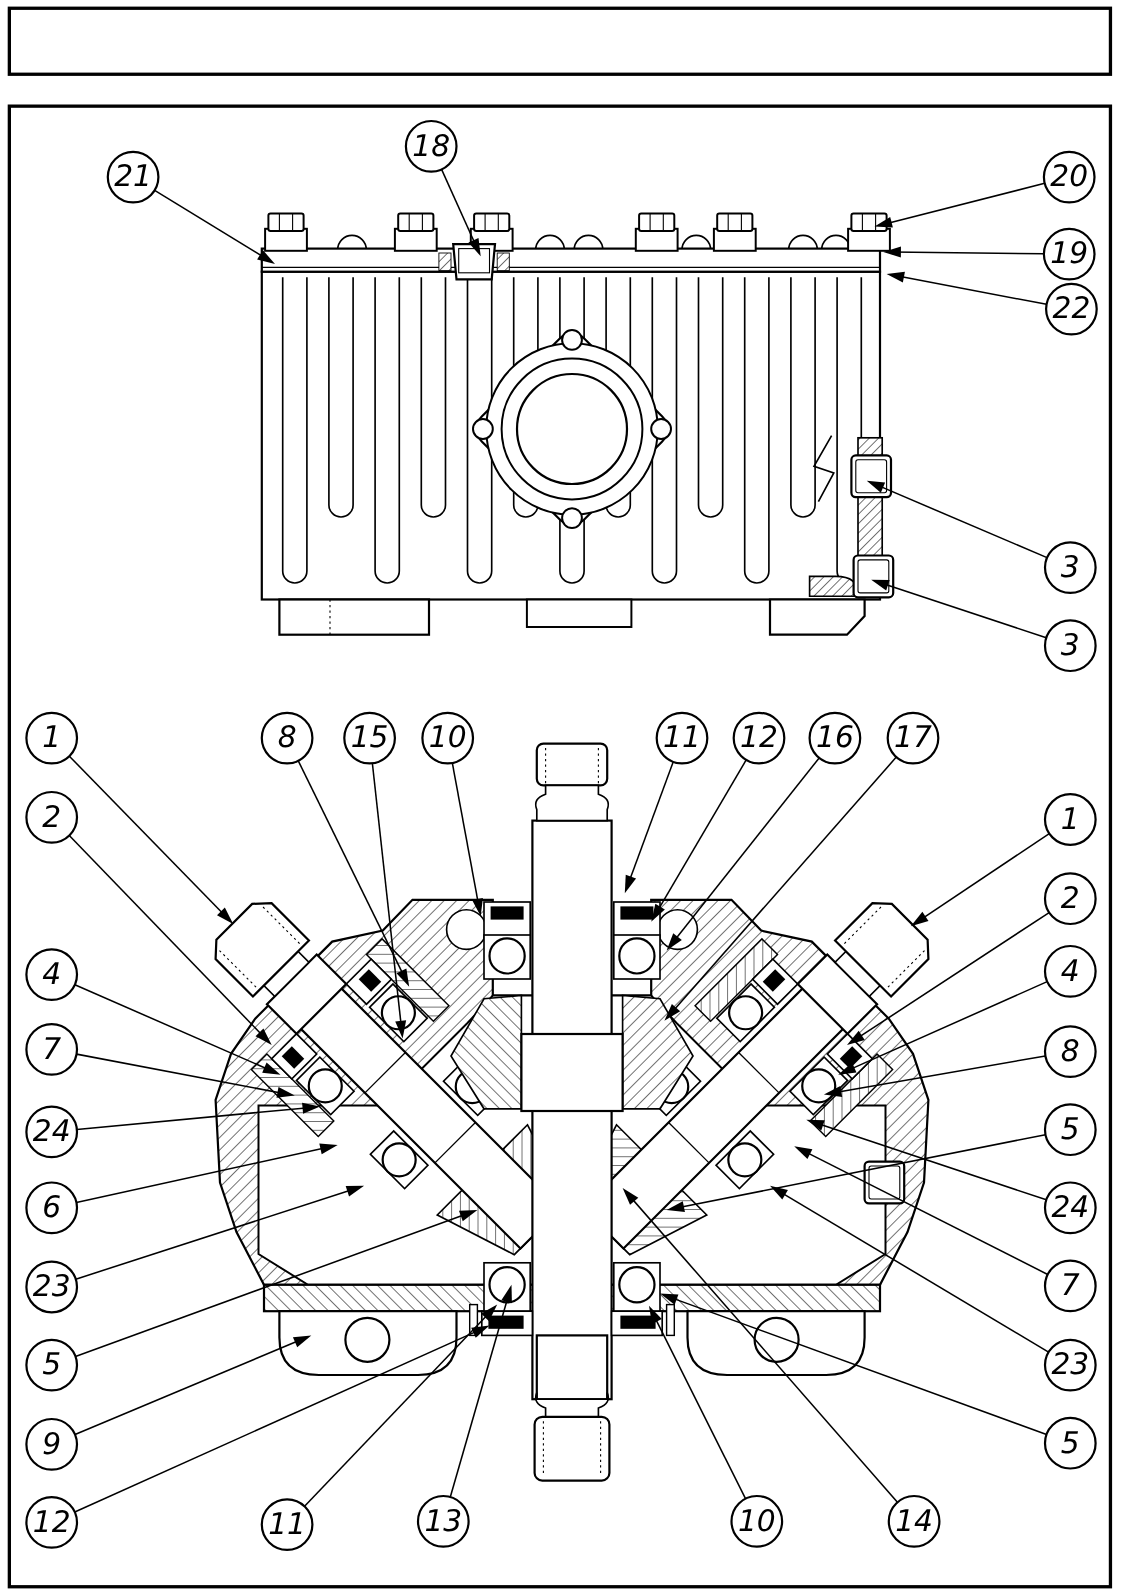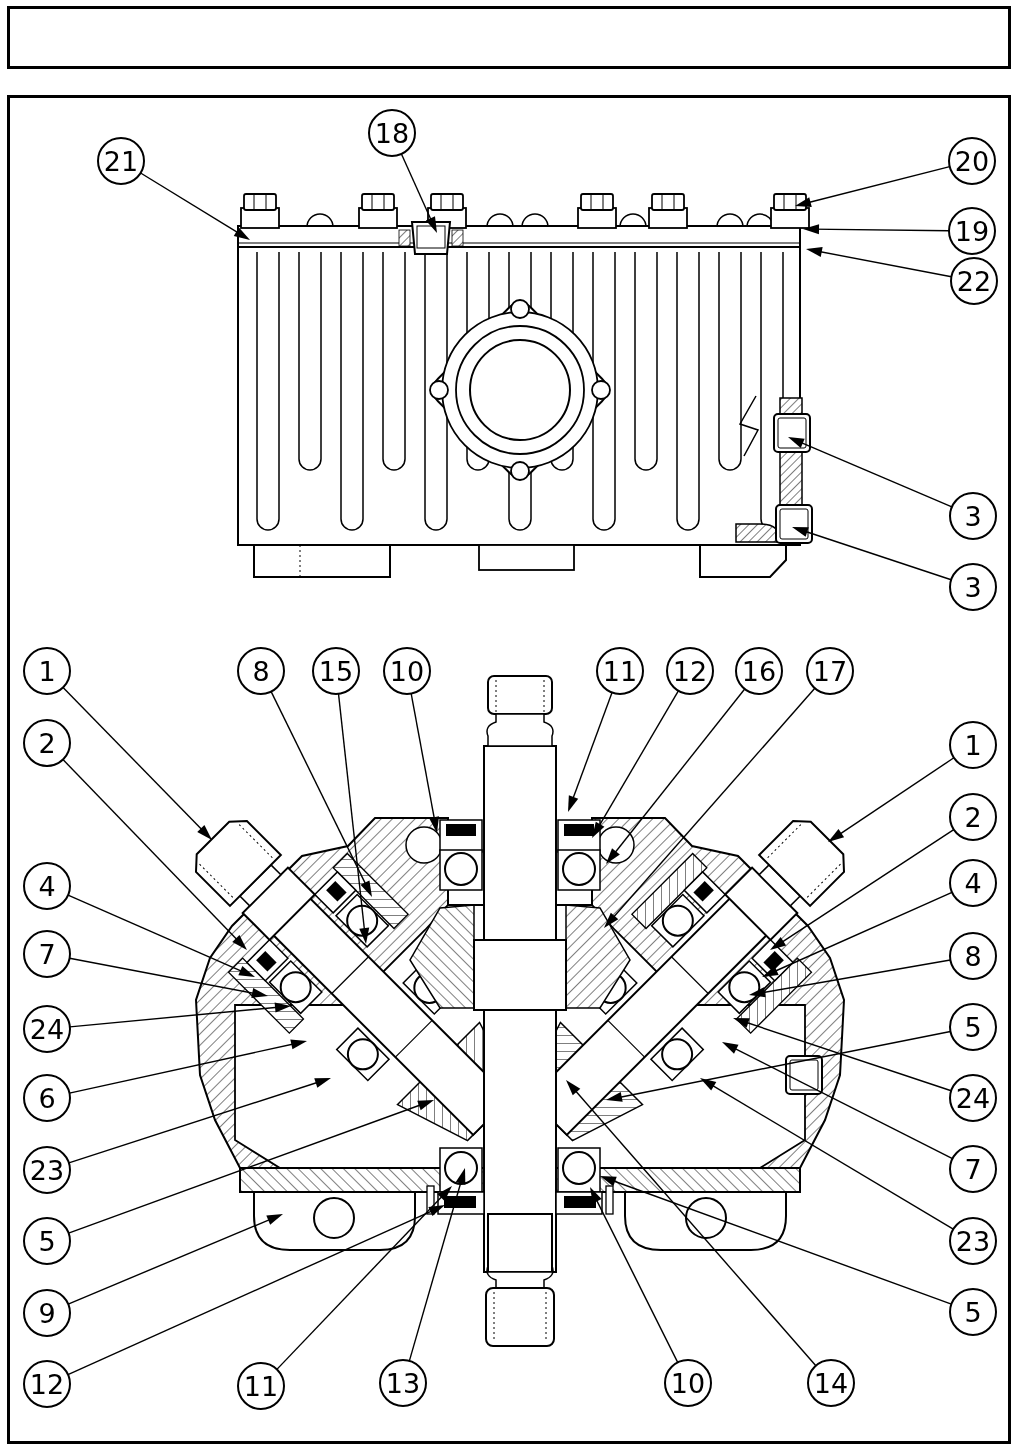--- a/index.html
+++ b/index.html
@@ -1,20 +1,21 @@
 <!DOCTYPE html>
 <html style="--ink: #000000; --paper: #ffffff;"><head>
 <meta charset="utf-8">
 <style>
   html,body{margin:0;padding:0;background:#fff;}
   .page{
     position:relative;width:1020px;height:1450px;
     background:var(--paper,#fff);
     font-family:"DejaVu Sans",sans-serif;
     overflow:hidden;
+    font-style:italic;
   }
   .frame{position:absolute;border:3px solid var(--ink,#000);background:transparent;box-sizing:border-box;}
   #title-block{left:7px;top:6px;width:1004px;height:63px;}
   #drawing-frame{left:7px;top:95px;width:1004px;height:1349px;}
   svg{position:absolute;left:0;top:0;}
   .balloon-text{font-family:"DejaVu Sans",sans-serif;font-size:27px;fill:var(--ink,#000);}
 </style>
 </head>
 <body>
 

